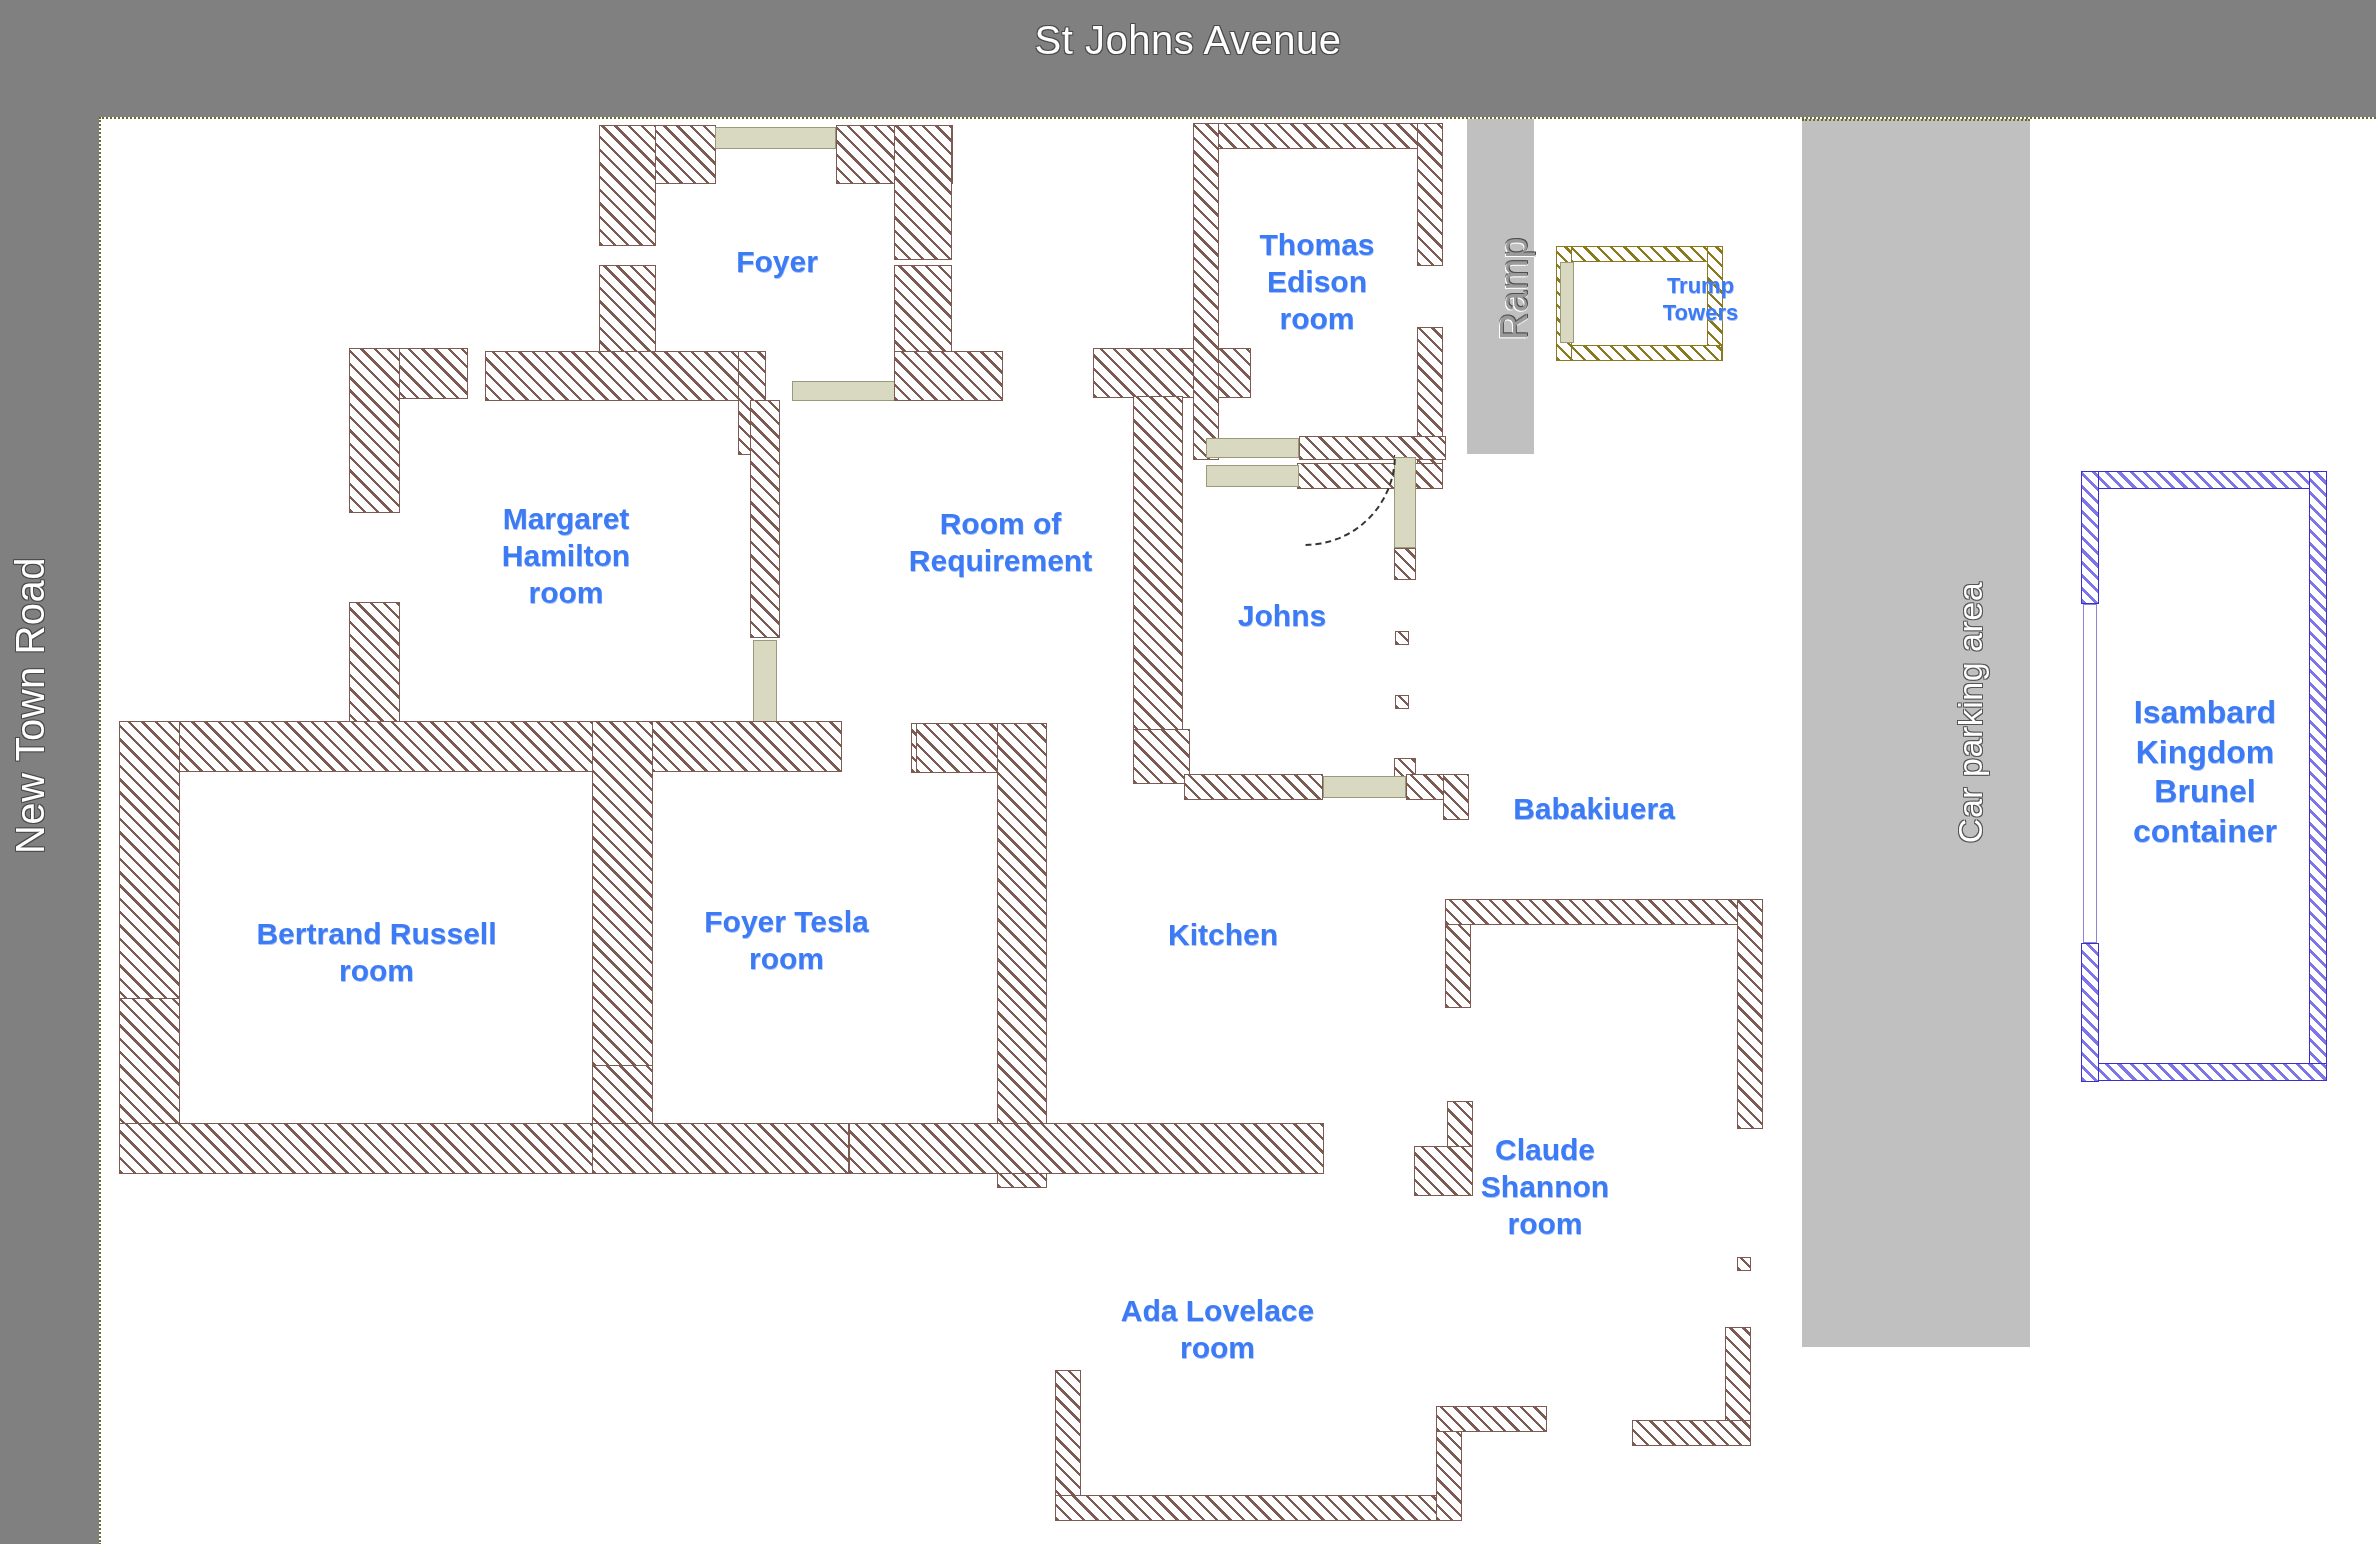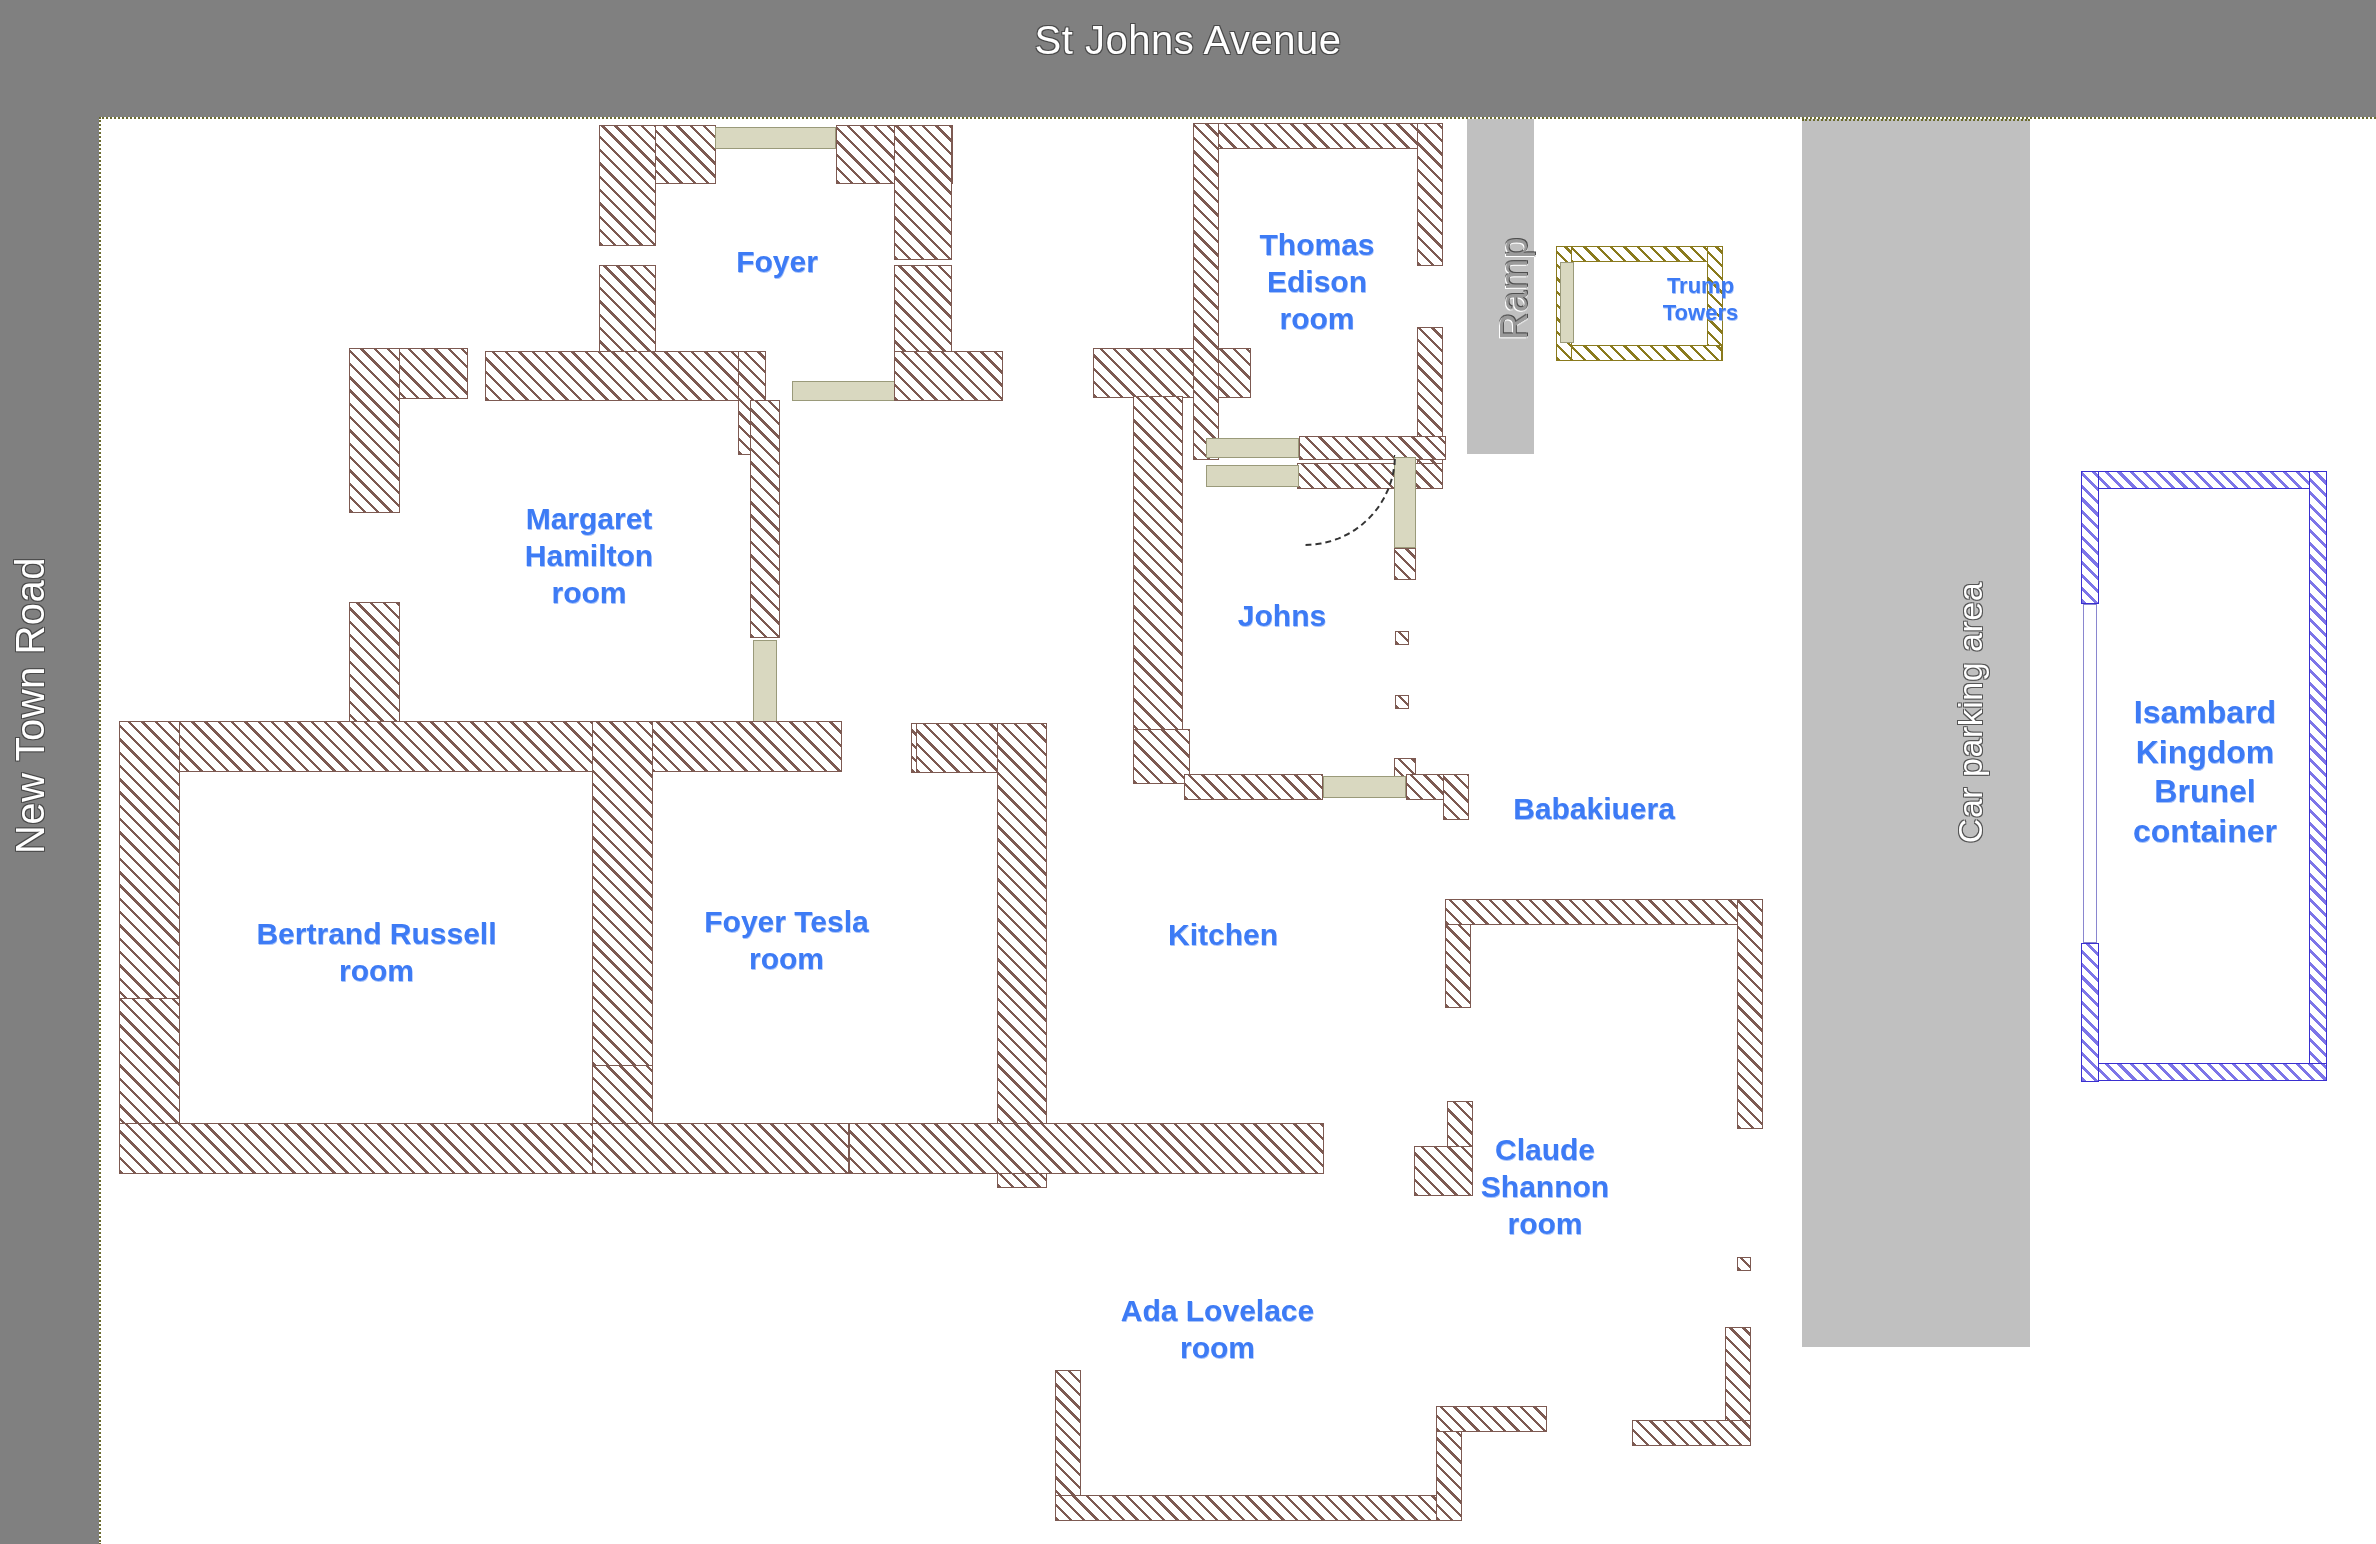--- a/index.html
+++ b/index.html
@@ -176,31 +176,33 @@
   <div class="wall" style="left:349px;top:348px;width:119px;height:51px;"></div>
   <div class="wall" style="left:349px;top:348px;width:51px;height:165px;"></div>
 
   <div class="wall" style="left:750px;top:400px;width:30px;height:238px;"></div>
   <div class="opening" style="left:753px;top:640px;width:24px;height:89px;"></div>
 
   <div class="wall" style="left:349px;top:602px;width:51px;height:129px;"></div>
   <div class="wall" style="left:119px;top:721px;width:723px;height:51px;"></div>
   <div class="wall" style="left:119px;top:721px;width:61px;height:287px;"></div>
 
-  <div class="room-label rl-28" style="left:465px;top:500px;width:248px;">Margaret
+  <div class="room-label rl-28" style="left:442px;top:500px;width:248px;">Margaret
 Hamilton
 room</div>
 
   <div class="wall" style="left:1093px;top:348px;width:50px;height:50px;"></div>
   <div class="wall" style="left:1093px;top:348px;width:158px;height:50px;"></div>
 
   <div class="wall" style="left:911px;top:723px;width:50px;height:50px;"></div>
   <div class="wall" style="left:916px;top:723px;width:131px;height:50px;"></div>
   <div class="wall" style="left:997px;top:723px;width:50px;height:465px;"></div>
 
+  <div class="room-label rl-28" style="left:837px;top:505px;width:327px;">Room of
+Requirement</div>
 
   <div class="wall" style="left:1193px;top:123px;width:249px;height:26px;"></div>
   <div class="wall" style="left:1193px;top:123px;width:26px;height:337px;"></div>
   <div class="wall" style="left:1417px;top:123px;width:26px;height:143px;"></div>
   <div class="wall" style="left:1417px;top:327px;width:26px;height:162px;"></div>
   <div class="wall" style="left:1297px;top:463px;width:146px;height:26px;"></div>
   <div class="opening" style="left:1206px;top:465px;width:93px;height:22px;"></div>
 
   <div class="room-label rl-28" style="left:1198px;top:226px;width:238px;">Thomas
 Edison

